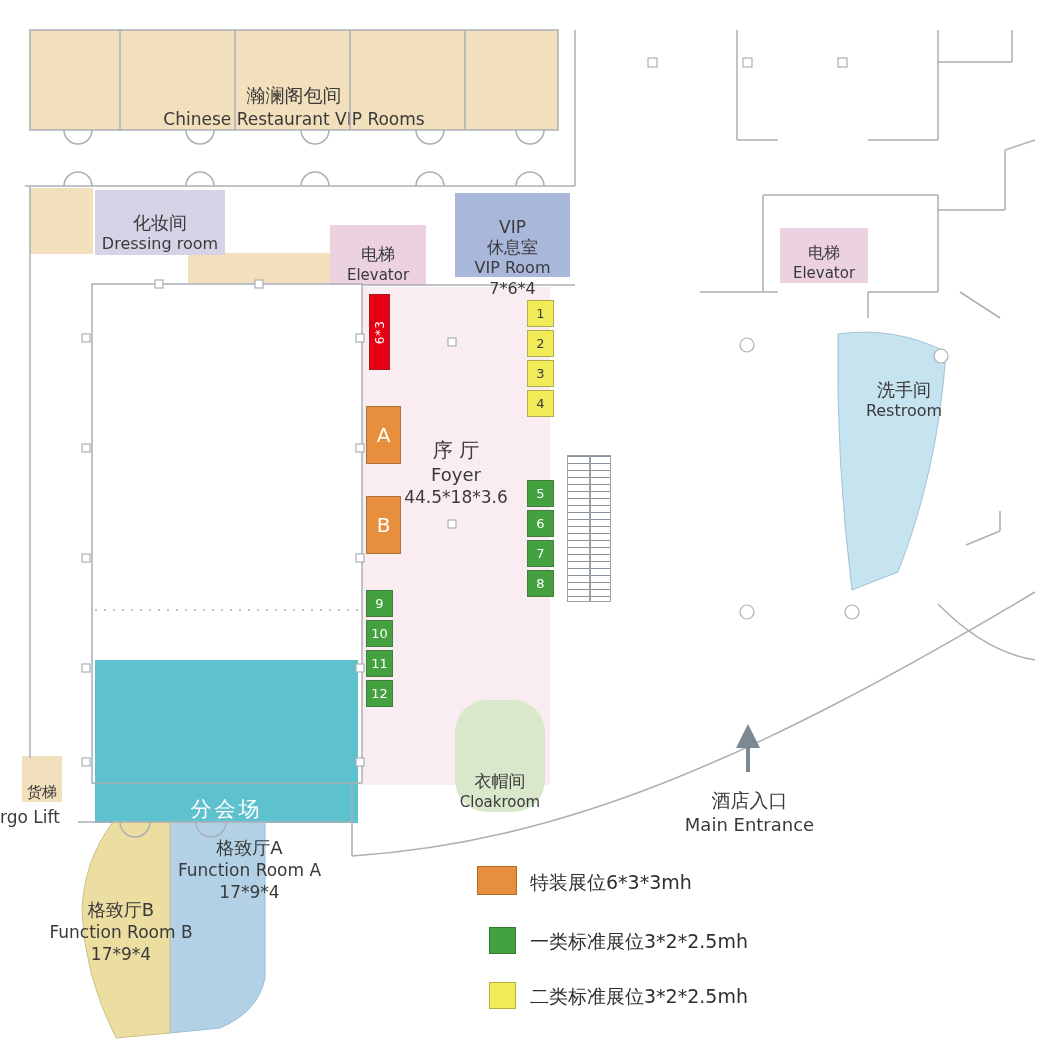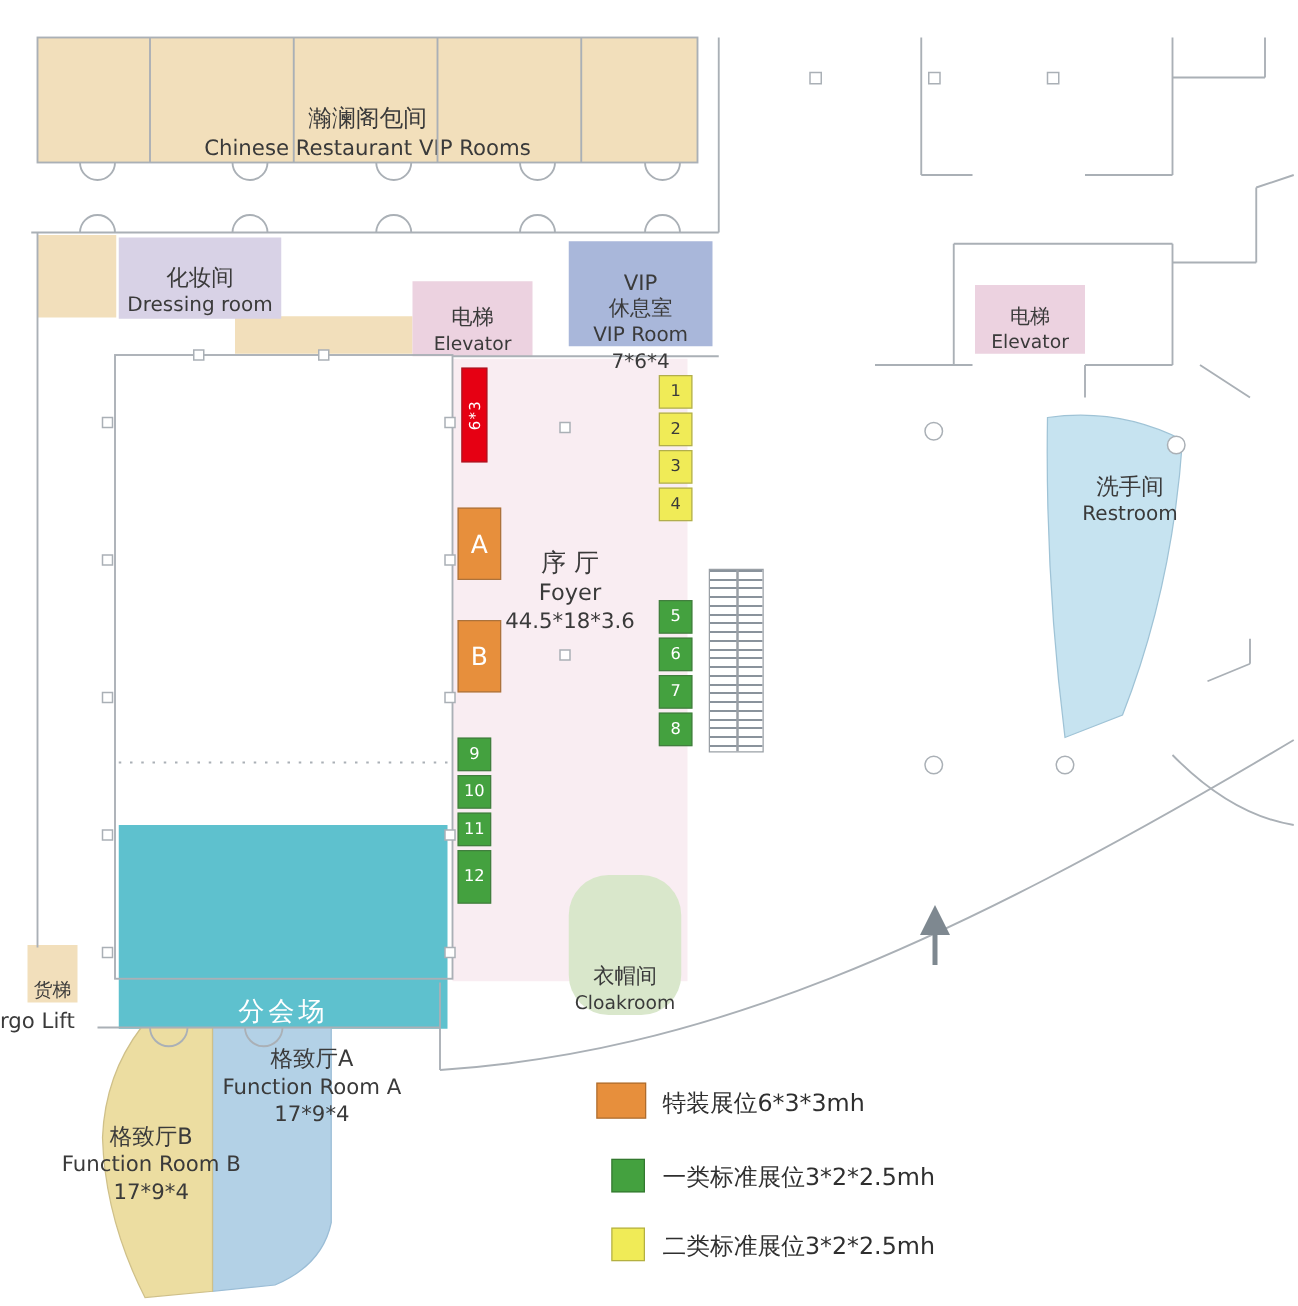--- a/index.html
+++ b/index.html
@@ -182,33 +182,37 @@
 
   <div class="booth" style="left: 366px; top: 590px; width: 27px; height: 27px; background: rgb(68, 161, 63);">
       <span>9</span>
     </div>
   <div class="booth" style="left: 366px; top: 620px; width: 27px; height: 27px; background: rgb(68, 161, 63);">
       <span>10</span>
     </div>
   <div class="booth" style="left: 366px; top: 650px; width: 27px; height: 27px; background: rgb(68, 161, 63);">
       <span>11</span>
     </div>
-  <div class="booth" style="left: 366px; top: 680px; width: 27px; height: 43px; background: rgb(68, 161, 63);">
+  <div class="booth" style="left: 366px; top: 680px; width: 27px; height: 27px; background: rgb(68, 161, 63);">
       <span>12</span>
     </div>
 
   <div class="label" style="left:460px;top:279px;width:105px;font-size:16px">7*6*4</div>
 
 
 
   <div class="label" style="left:856px;top:378px;width:96px">
     <div class="zh">洗手间</div>
     <div class="en">Restroom</div>
   </div>
 
+  <div class="label" style="left:672px;top:788px;width:155px">
+    <div class="zh" style="font-size:19px">酒店入口</div>
+    <div class="en" style="font-size:18px">Main Entrance</div>
+  </div>
 
   <div class="label" style="left:0px;top:806px;width:78px;font-size:17px;text-align:left">rgo Lift</div>
 
   <div class="label" style="left:172px;top:836px;width:155px">
     <div class="zh">格致厅A</div>
     <div class="en" style="font-size:17px">Function Room A</div>
     <div class="en" style="font-size:17px">17*9*4</div>
   </div>
 
   <div class="label" style="left:42px;top:898px;width:158px">

